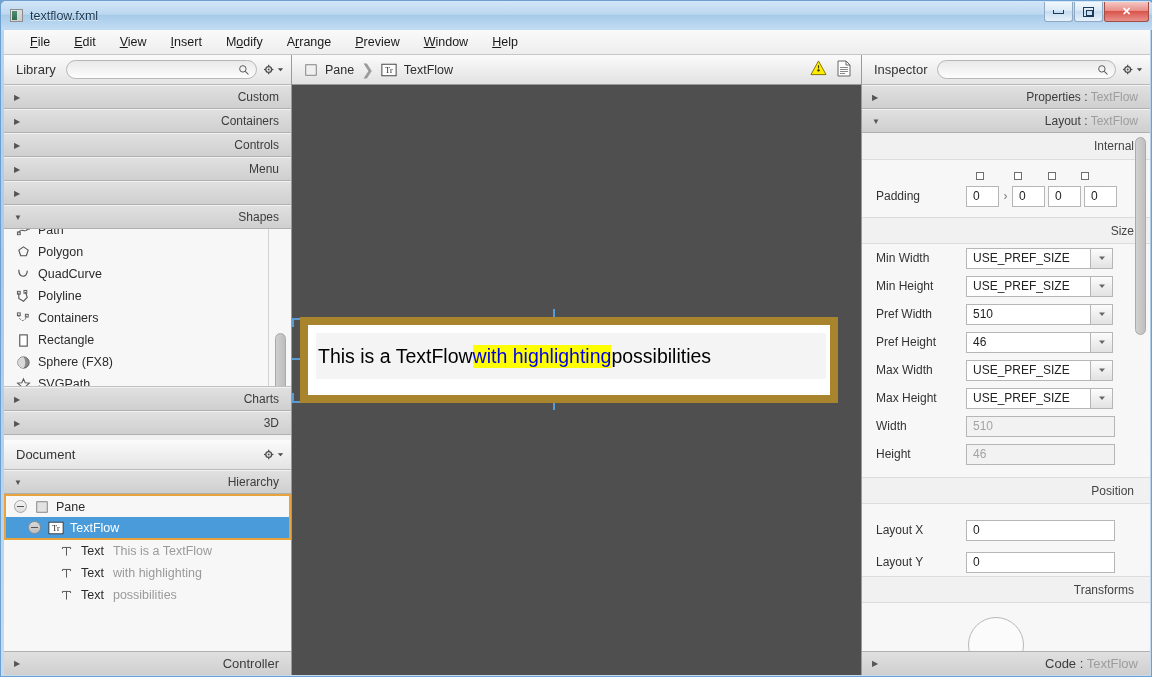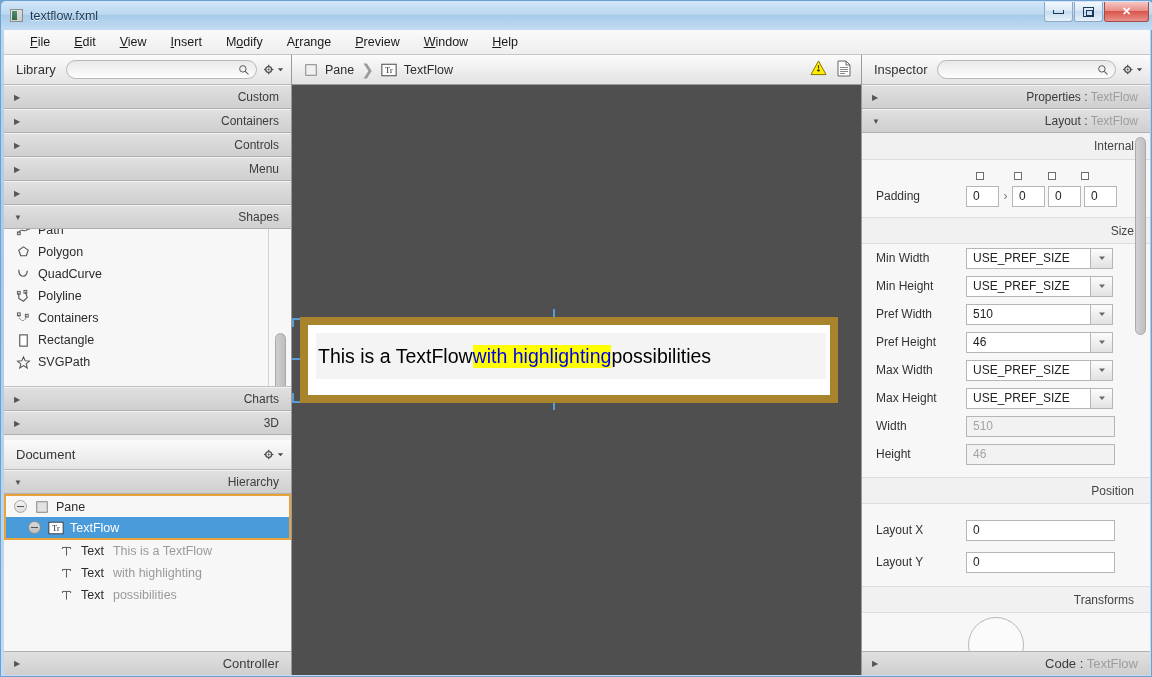--- a/index.html
+++ b/index.html
@@ -334,20 +334,29 @@
           <span class="li-ico">
             <svg width="15" height="15" viewBox="0 0 16 16">
                 <rect x="4" y="2" width="8" height="12" fill="#fff" stroke="#555" stroke-width="1.2"></rect>
               </svg>
           </span>
           <span>Rectangle</span>
         </div>
         <div class="lib-item">
           <span class="li-ico">
             <svg width="15" height="15" viewBox="0 0 16 16">
+                <circle cx="8" cy="8" r="6" fill="#8a8a8a" stroke="#555"></circle>
+                <path d="M8 2 A6 6 0 0 0 8 14 A4 7 0 0 0 8 2" fill="#d9d9d9"></path>
+              </svg>
+          </span>
+          <span>Sphere  (FX8)</span>
+        </div>
+        <div class="lib-item">
+          <span class="li-ico">
+            <svg width="15" height="15" viewBox="0 0 16 16">
                 <polygon points="8,2 9.8,6.2 14.3,6.5 10.9,9.5 12,13.9 8,11.4 4,13.9 5.1,9.5 1.7,6.5 6.2,6.2" fill="none" stroke="#555" stroke-width="1.1"></polygon>
               </svg>
           </span>
           <span>SVGPath</span>
         </div>
       </div>
 
       <div class="accordion-row">
         <span class="tw">▶</span>
         <span class="acc-label">Charts</span>
@@ -636,21 +645,21 @@
         <div class="insp-section-title" style="margin-top:9px;">Position</div>
         <div class="insp-row" style="margin-top:12px;">
           <span class="insp-label">Layout X</span>
           <span class="insp-field" style="width:149px;">0</span>
         </div>
         <div class="insp-row" style="margin-top:4px;">
           <span class="insp-label">Layout Y</span>
           <span class="insp-field" style="width:149px;">0</span>
         </div>
 
-        <div class="insp-section-title" style="margin-top:10px;">Transforms</div>
+        <div class="insp-section-title" style="margin-top:0;">Transforms</div>
         <div class="rot-dial"></div>
       </div>
 
       <div class="bottom-bar">
         <span class="tw">▶</span>
         <span class="bb-label"><span>Code : </span><span class="dim">TextFlow</span></span>
       </div>
     </div>
 
   </div>

